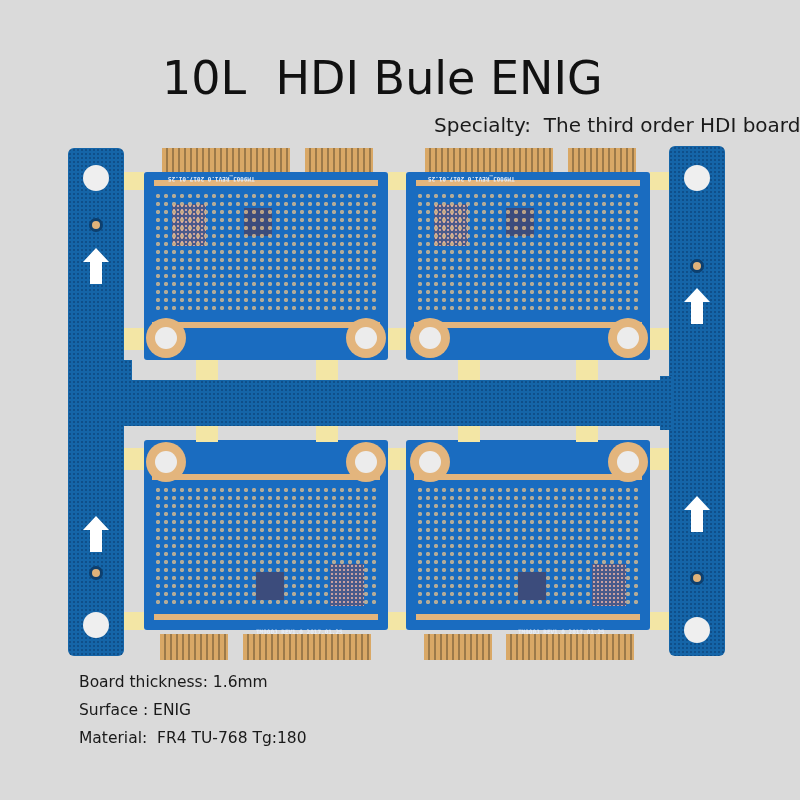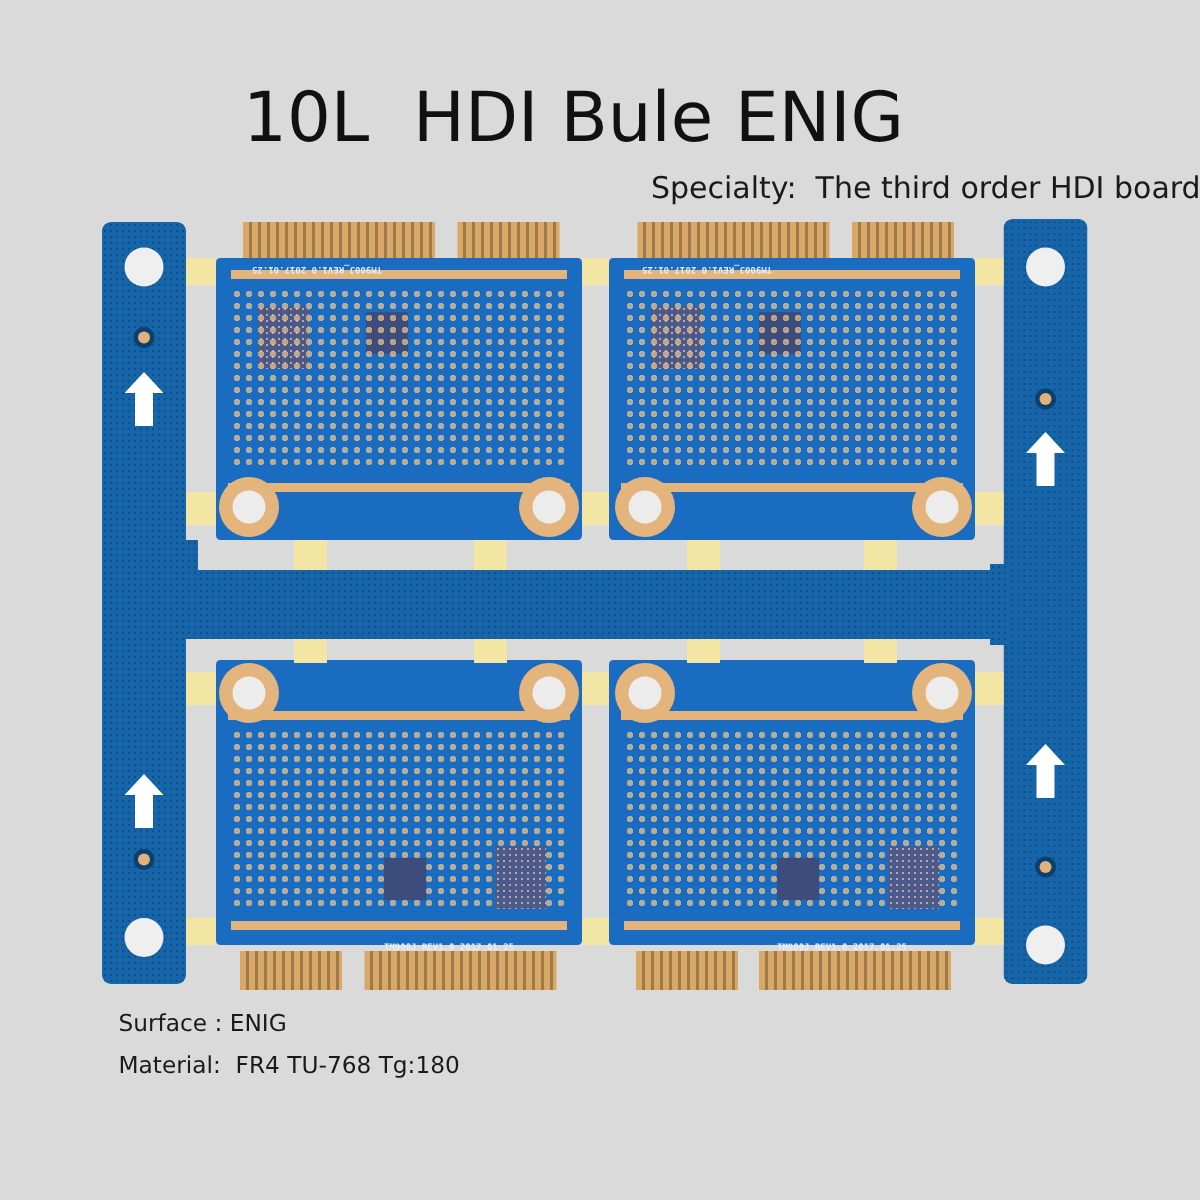--- a/index.html
+++ b/index.html
@@ -142,15 +142,16 @@
   <div class="tab" style="left:576px;top:426px;width:22px;height:16px;"></div>
   <div class="tab" style="left:124px;top:448px;width:20px;height:22px;"></div>
   <div class="tab" style="left:124px;top:612px;width:20px;height:18px;"></div>
   <div class="tab" style="left:388px;top:448px;width:18px;height:22px;"></div>
   <div class="tab" style="left:388px;top:612px;width:18px;height:18px;"></div>
   <div class="tab" style="left:650px;top:448px;width:19px;height:22px;"></div>
   <div class="tab" style="left:650px;top:612px;width:19px;height:18px;"></div>
 </div>
 
 <div class="specs">
+  <div>Board thickness: 1.6mm</div>
   <div>Surface : ENIG</div>
   <div>Material:  FR4 TU-768 Tg:180</div>
 </div>
 
 </body></html>

